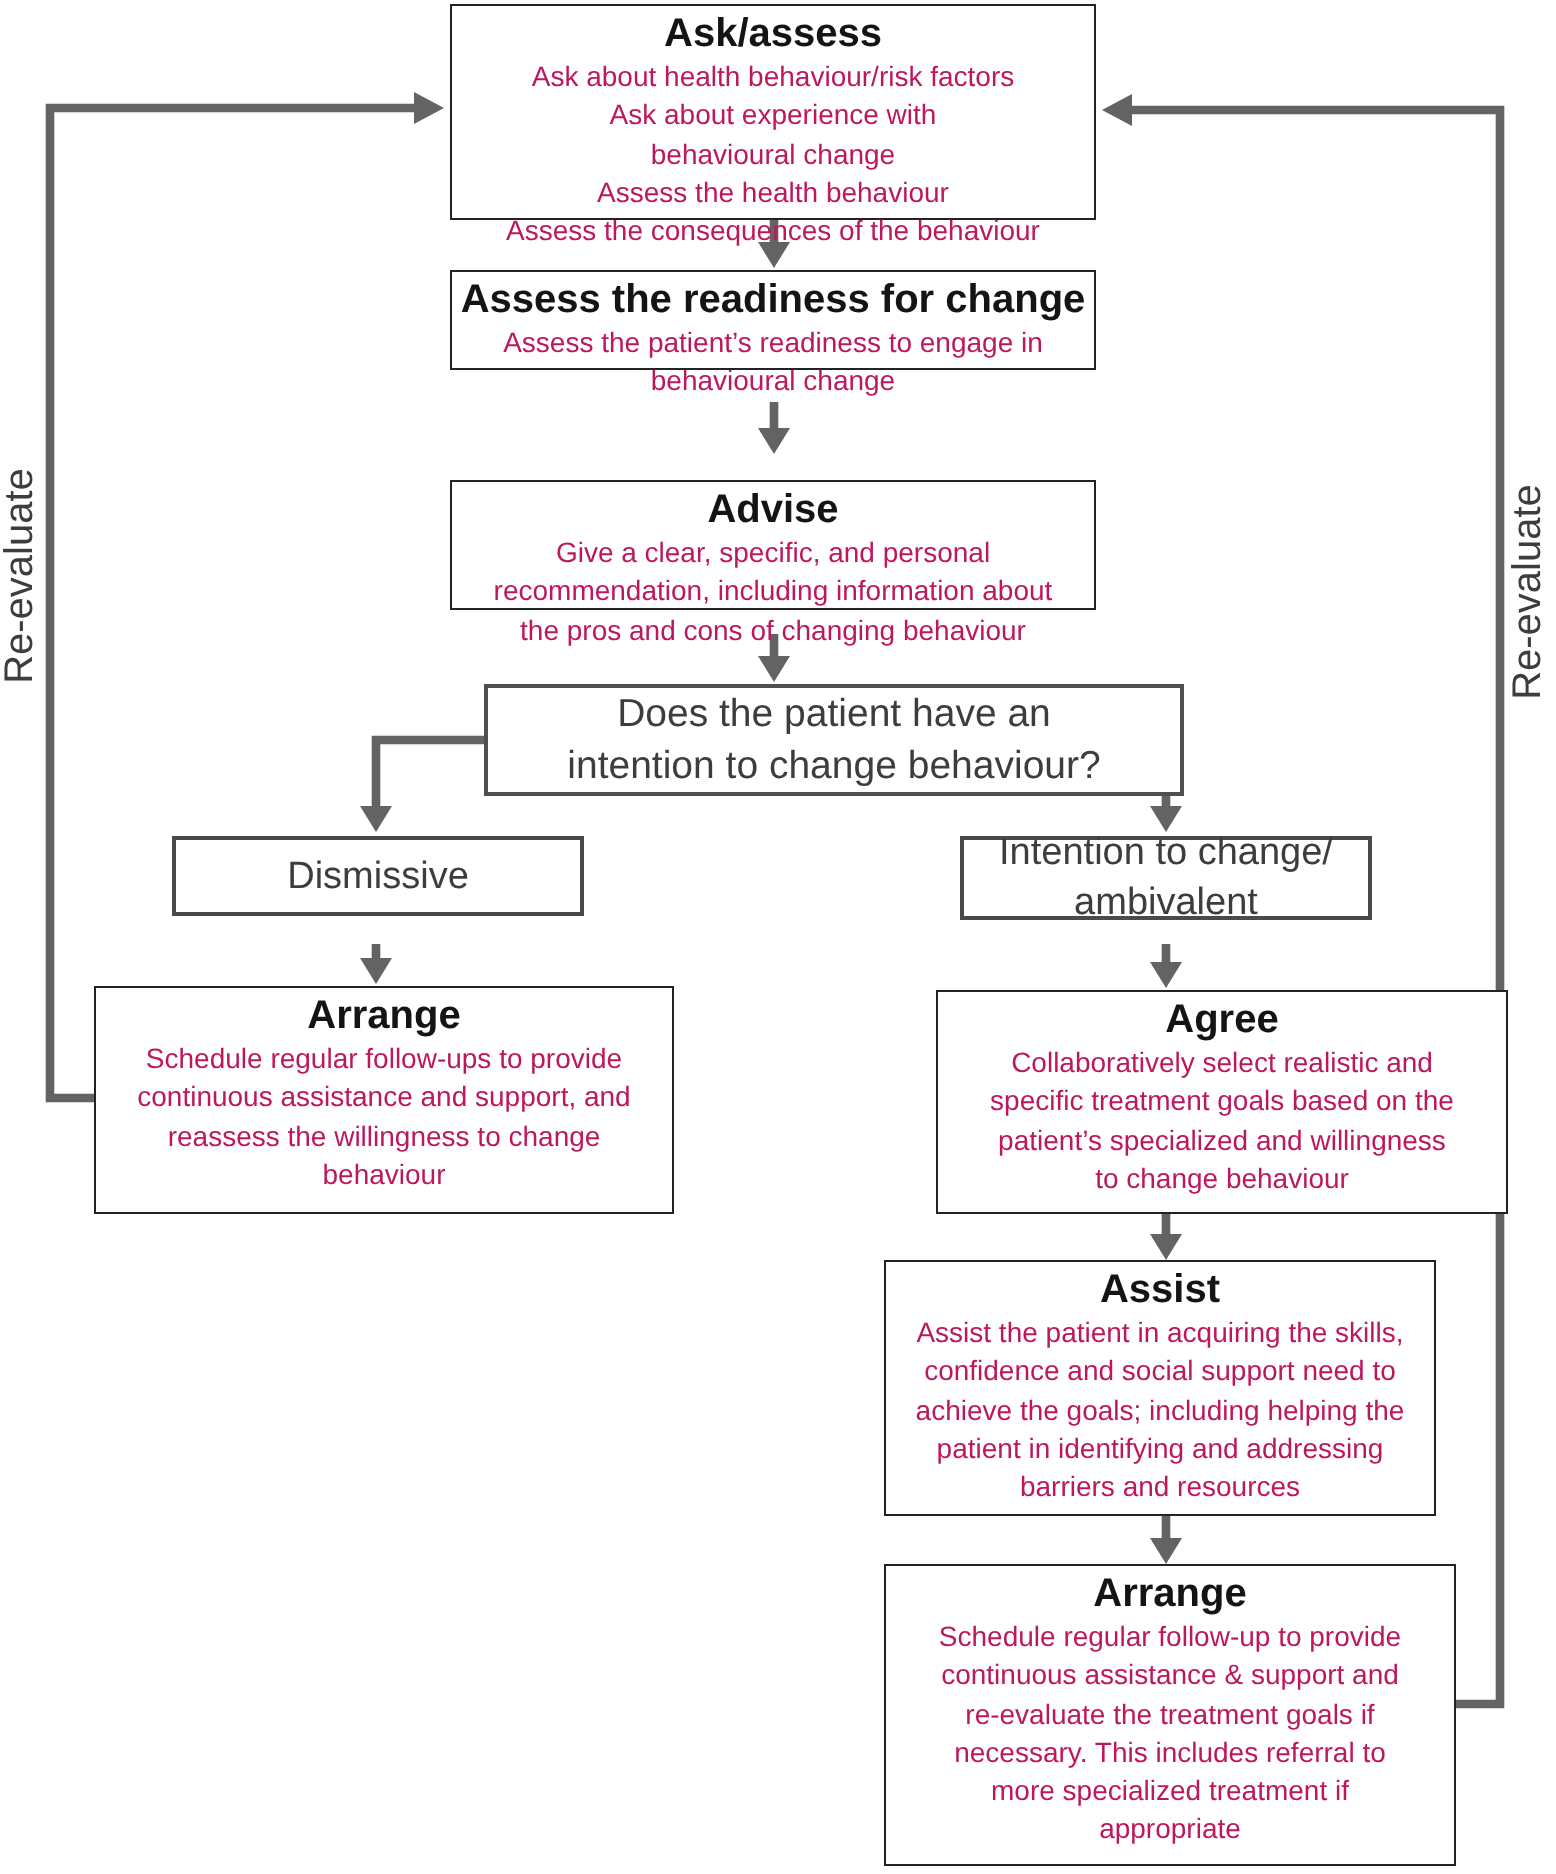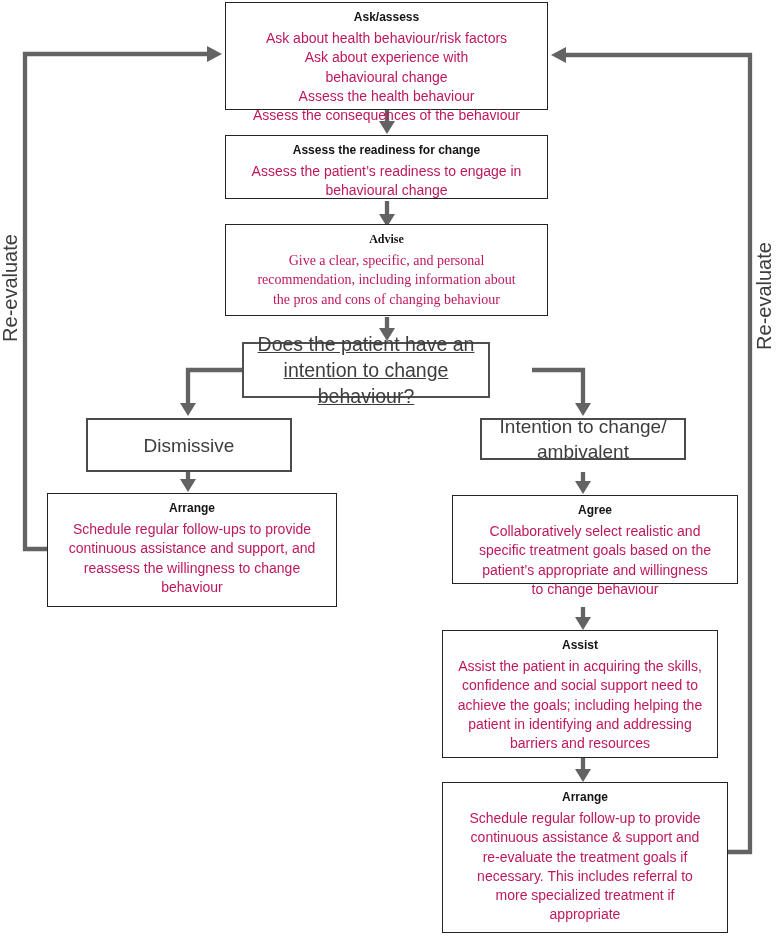--- a/index.html
+++ b/index.html
@@ -7,21 +7,21 @@
     position:relative;width:778px;height:937px;background:#ffffff;overflow:hidden;
     font-family:"Liberation Sans",sans-serif;color:#1f1f1f;
   }
   svg.connectors{position:absolute;left:0;top:0;z-index:1;}
   .cline{fill:none;stroke:#636363;stroke-width:4.3;stroke-linejoin:miter;stroke-linecap:butt;}
   .chead{fill:#636363;stroke:none;}
   .box{
     position:absolute;background:#ffffff;border:1.6px solid #232323;z-index:2;
     text-align:center;box-sizing:border-box;overflow:visible;
   }
-  .box .title{display:block;font-weight:700;font-size:12px;line-height:24px;padding-top:2px;color:#141414;}
+  .box .title{display:block;font-weight:700;font-size:20px;line-height:24px;padding-top:2px;color:#141414;}
   .box .body{font-size:14px;line-height:19.3px;white-space:pre-line;color:#be185d;}
   .plain{
     position:absolute;background:#ffffff;border:2px solid #4a4a4a;z-index:2;box-sizing:border-box;
     display:flex;align-items:center;justify-content:center;
     font-size:19px;line-height:25px;color:#3d3d3d;white-space:pre-line;text-align:center;
   }
   .decision{font-size:19.5px;line-height:26px;border-color:#4f4f4f;}
   .reeval{
     position:absolute;z-index:2;width:180px;height:24px;
     font-size:20px;line-height:24px;color:#3d3d3d;text-align:center;
@@ -93,54 +93,54 @@
 
   <div class="box" style="left:225px;top:2px;width:323px;height:108px;">
     <span class="title">Ask/assess</span>
     <div class="body">Ask about health behaviour/risk factors
 Ask about experience with
 behavioural change
 Assess the health behaviour
 Assess the consequences of the behaviour</div>
   </div>
 
-  <div class="box" style="left:225px;top:135px;width:323px;height:64px;">
+  <div class="box" style="left:225px;top:135px;width:323px;height:50px;">
     <span class="title">Assess the readiness for change</span>
     <div class="body">Assess the patient’s readiness to engage in
 behavioural change</div>
   </div>
 
-  <div class="box" style="left:225px;top:224px;width:323px;height:92px;font-family:Liberation Serif, serif;">
+  <div class="box" style="left:225px;top:240px;width:323px;height:65px;">
     <span class="title">Advise</span>
     <div class="body">Give a clear, specific, and personal
 recommendation, including information about
 the pros and cons of changing behaviour</div>
   </div>
 
-  <div class="plain decision" style="left:242px;top:342px;width:248px;height:56px;text-decoration:underline;">Does the patient have an
+  <div class="plain decision" style="left:242px;top:342px;width:350px;height:56px;">Does the patient have an
 intention to change behaviour?</div>
 
-  <div class="plain" style="left:86px;top:418px;width:206px;height:54px;">Dismissive</div>
+  <div class="plain" style="left:86px;top:418px;width:206px;height:40px;">Dismissive</div>
 
   <div class="box" style="left:47px;top:493px;width:290px;height:114px;">
     <span class="title">Arrange</span>
     <div class="body">Schedule regular follow-ups to provide
 continuous assistance and support, and
 reassess the willingness to change
 behaviour</div>
   </div>
 
   <div class="plain" style="left:480px;top:418px;width:206px;height:42px;">Intention to change/
 ambivalent</div>
 
-  <div class="box" style="left:452px;top:495px;width:286px;height:89px;">
+  <div class="box" style="left:468px;top:495px;width:286px;height:112px;">
     <span class="title">Agree</span>
     <div class="body">Collaboratively select realistic and
 specific treatment goals based on the
-patient’s appropriate and willingness
+patient’s specialized and willingness
 to change behaviour</div>
   </div>
 
   <div class="box" style="left:442px;top:630px;width:276px;height:128px;">
     <span class="title">Assist</span>
     <div class="body">Assist the patient in acquiring the skills,
 confidence and social support need to
 achieve the goals; including helping the
 patient in identifying and addressing
 barriers and resources</div>

